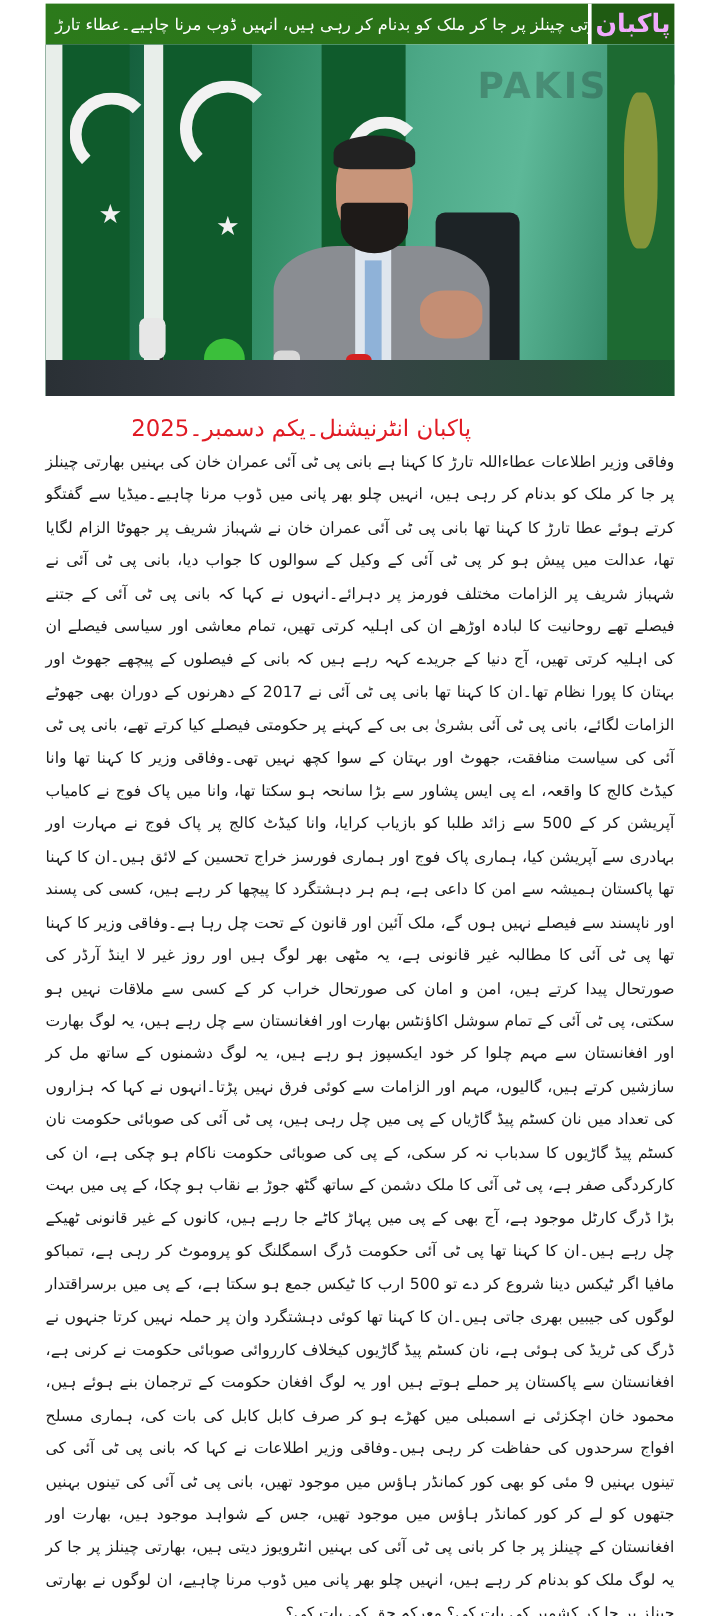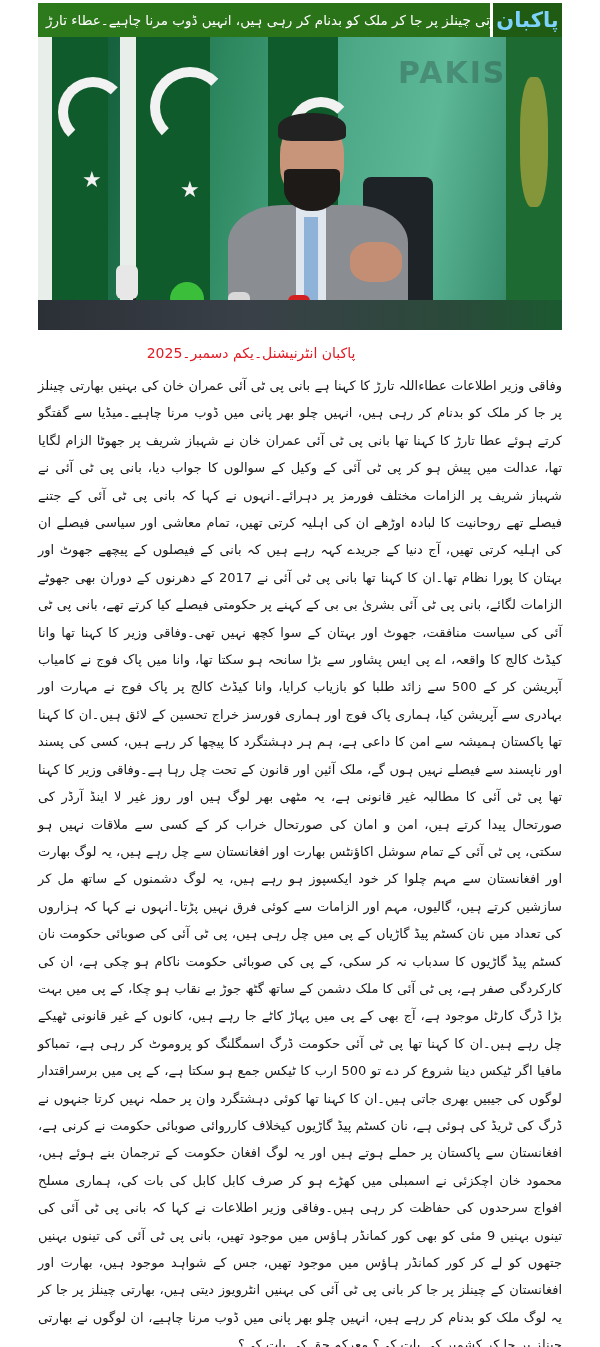--- a/index.html
+++ b/index.html
@@ -1,20 +1,20 @@
 <!DOCTYPE html>
 <html><head>
   <meta charset="utf-8">
   <style>
     html, body { margin: 0; padding: 0; background: #ffffff; }
     body { width: 600px; height: 1347px; position: relative; overflow: hidden;
            font-family: "DejaVu Sans", sans-serif; }
     .page { position: absolute; left: 38px; top: 3px; width: 524px; }
     .header-bar { display: flex; flex-direction: row-reverse; height: 34px; width: 524px; }
-    .logo-box { background: #1f5b12; color: #7dd3fc; width: 72px; height: 34px;
+    .logo-box { background: #1f5b12; color: #f0abfc; width: 72px; height: 34px;
                 display: flex; align-items: center; justify-content: center;
                 font-family: "DejaVu Sans", sans-serif; font-weight: bold; font-size: 21px;
                 border-left: 3px solid #ffffff; box-sizing: border-box; }
     .headline-box { flex: 1; background: linear-gradient(to right, #2c7a1b, #2a6f17);
                     color: #ffffff; height: 34px; display: flex; align-items: center;
                     justify-content: flex-end; padding: 0 8px; box-sizing: border-box;
                     direction: rtl; font-family: "DejaVu Sans", sans-serif; font-size: 13.5px;
                     white-space: nowrap; overflow: hidden; }
     .photo { position: relative; width: 524px; height: 293px; overflow: hidden;
              background: linear-gradient(100deg, #0d4a2e 0%, #1a6a45 18%, #2f8a62 35%, #4ca887 55%, #5db898 72%, #3a9070 88%, #1a5a30 100%); }
@@ -39,21 +39,21 @@
     .chair { position: absolute; left: 325px; top: 140px; width: 70px; height: 150px;
              background: #1d2326; border-radius: 8px; }
     .hand { position: absolute; left: 312px; top: 205px; width: 52px; height: 40px;
             background: #c48e74; border-radius: 40%; }
     .mic { position: absolute; width: 22px; height: 34px; border-radius: 6px; }
     .mic-stand { position: absolute; width: 3px; background: #222; }
     .table { position: absolute; left: 0; bottom: 0; width: 524px; height: 30px;
              background: linear-gradient(to right, #2a3035, #3a4048 40%, #2a4a3a 80%, #1b5a30); }
     .dateline { position: absolute; top: 345px; left: 0; width: 502px; text-align: center;
                 direction: rtl; color: #e01b24; font-family: "DejaVu Sans", sans-serif;
-                font-size: 14px; }
+                font-size: 19px; }
     .body-text { position: absolute; top: 372px; left: 38px; width: 524px; direction: rtl;
                  text-align: justify; font-family: "DejaVu Sans", sans-serif; font-size: 13px;
                  line-height: 27.4px; color: #1a1a1a; }
     .body-text p { margin: 0; }
   </style>
 </head>
 <body>
 
 <div class="page">
   <div class="header-bar">

